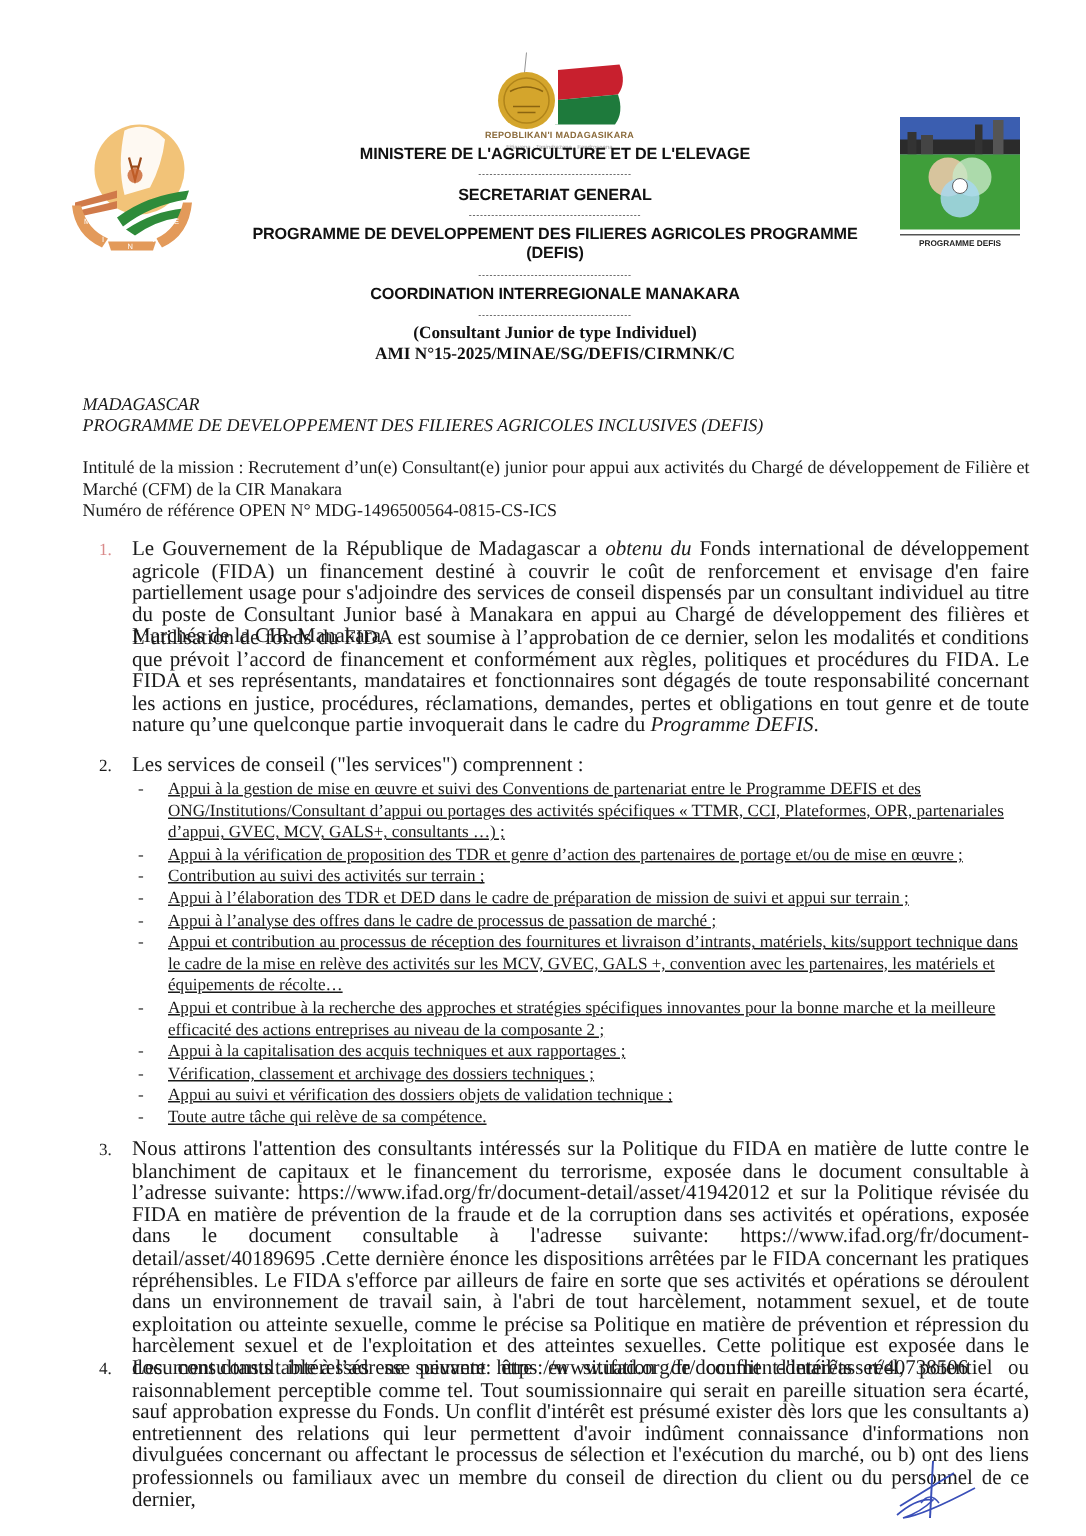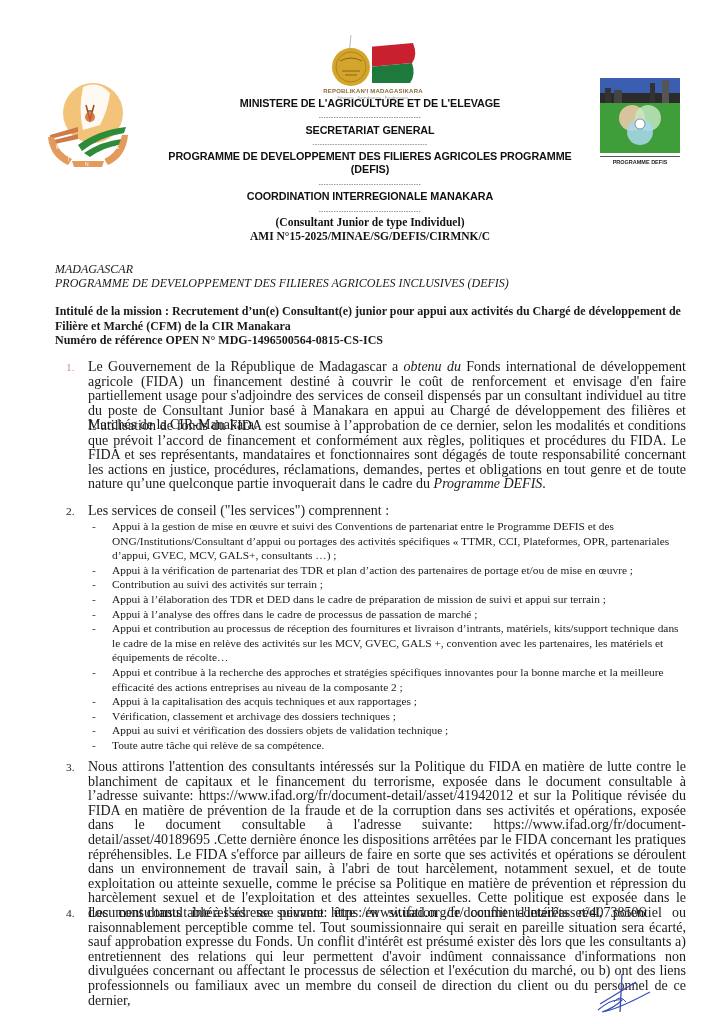--- a/index.html
+++ b/index.html
@@ -14,26 +14,26 @@
   .hcenter { position: absolute; left: 150px; width: 440px; text-align: center; }
   .sans-bold { font-family: "Liberation Sans", sans-serif; font-weight: bold; font-size: 10.8px; letter-spacing: -0.1px; color: #111; }
   .dash { font-family: "Liberation Sans", sans-serif; font-size: 6px; color: #333; letter-spacing: 0.5px; line-height: 6px; }
   .serif-bold { font-family: "Liberation Serif", serif; font-weight: bold; font-size: 11.5px; color: #111; line-height: 14px; }
 
   .rep-text { position: absolute; left: 0; top: 55px; width: 110px; text-align: center; font-family: "Liberation Sans", sans-serif; font-weight: bold; font-size: 6px; color: #8a6a3a; letter-spacing: 0.2px; }
   .rep-sub { position: absolute; left: 0; top: 62px; width: 110px; text-align: center; font-family: "Liberation Sans", sans-serif; font-size: 4px; color: #999; }
 
   .body-text { position: absolute; left: 55px; width: 640px; font-size: 12px; line-height: 14.6px; color: #1a1a1a; }
   .italic { font-style: italic; }
-  .bold { font-weight: bold; }
+  .bold { font-weight: normal; }
   .num { position: absolute; left: 66px; font-size: 11.4px; line-height: 14.6px; }
   .num-red { color: #d98a8a; }
   .para-inner { position: absolute; left: 88px; width: 598px; font-size: 14px; line-height: 14.6px; text-align: justify; }
 
-  .bullets { position: absolute; left: 88px; width: 600px; font-size: 11.4px; line-height: 14.6px; list-style: none; }
+  .bullets { position: absolute; left: 88px; width: 600px; font-size: 11.4px; line-height: 14.6px; list-style: none; text-decoration: underline; }
   .bullets li { position: relative; padding-left: 24px; }
   .bullets li::before { content: "-"; position: absolute; left: 4px; top: 0; color: #333; }
 
   .signature { position: absolute; left: 592px; top: 972px; width: 60px; height: 45px; }
 </style>
 </head>
 <body>
 
 <div class="header">
 
@@ -110,21 +110,21 @@
   <span>Le Gouvernement de la République de Madagascar a </span><span class="italic">obtenu du</span><span> Fonds international de développement agricole (FIDA) un financement destiné à couvrir le coût de renforcement et envisage d'en faire partiellement usage pour s'adjoindre des services de conseil dispensés par un consultant individuel au titre du poste de Consultant Junior basé à Manakara en appui au Chargé de développement des filières et Marchés de la CIR-Manakara.</span>
 </div>
 <div class="para-inner" style="top:419px;">
   <span>L’utilisation de fonds du FIDA est soumise à l’approbation de ce dernier, selon les modalités et conditions que prévoit l’accord de financement et conformément aux règles, politiques et procédures du FIDA. Le FIDA et ses représentants, mandataires et fonctionnaires sont dégagés de toute responsabilité concernant les actions en justice, procédures, réclamations, demandes, pertes et obligations en tout genre et de toute nature qu’une quelconque partie invoquerait dans le cadre du </span><span class="italic">Programme DEFIS</span><span>.</span>
 </div>
 
 <div class="num" style="top:504px;">2.</div>
 <div class="para-inner" style="top:504px;">Les services de conseil ("les services") comprennent :</div>
 <ul class="bullets" style="top:519px;">
   <li>Appui à la gestion de mise en œuvre et suivi des Conventions de partenariat entre le Programme DEFIS et des ONG/Institutions/Consultant d’appui ou portages des activités spécifiques « TTMR, CCI, Plateformes, OPR, partenariales d’appui, GVEC, MCV, GALS+, consultants …) ;</li>
-  <li>Appui à la vérification de partenariat des TDR et plan d’action des partenaires de portage et/ou de mise en œuvre ;</li>
+  <li>Appui à la vérification de proposition des TDR et genre d’action des partenaires de portage et/ou de mise en œuvre ;</li>
   <li>Contribution au suivi des activités sur terrain ;</li>
   <li>Appui à l’élaboration des TDR et DED dans le cadre de préparation de mission de suivi et appui sur terrain ;</li>
   <li>Appui à l’analyse des offres dans le cadre de processus de passation de marché ;</li>
   <li>Appui et contribution au processus de réception des fournitures et livraison d’intrants, matériels, kits/support technique dans le cadre de la mise en relève des activités sur les MCV, GVEC, GALS +, convention avec les partenaires, les matériels et équipements de récolte…</li>
   <li>Appui et contribue à la recherche des approches et stratégies spécifiques innovantes pour la bonne marche et la meilleure efficacité des actions entreprises au niveau de la composante 2 ;</li>
   <li>Appui à la capitalisation des acquis techniques et aux rapportages ;</li>
   <li>Vérification, classement et archivage des dossiers techniques ;</li>
   <li>Appui au suivi et vérification des dossiers objets de validation technique ;</li>
   <li>Toute autre tâche qui relève de sa compétence.</li>
 </ul>

